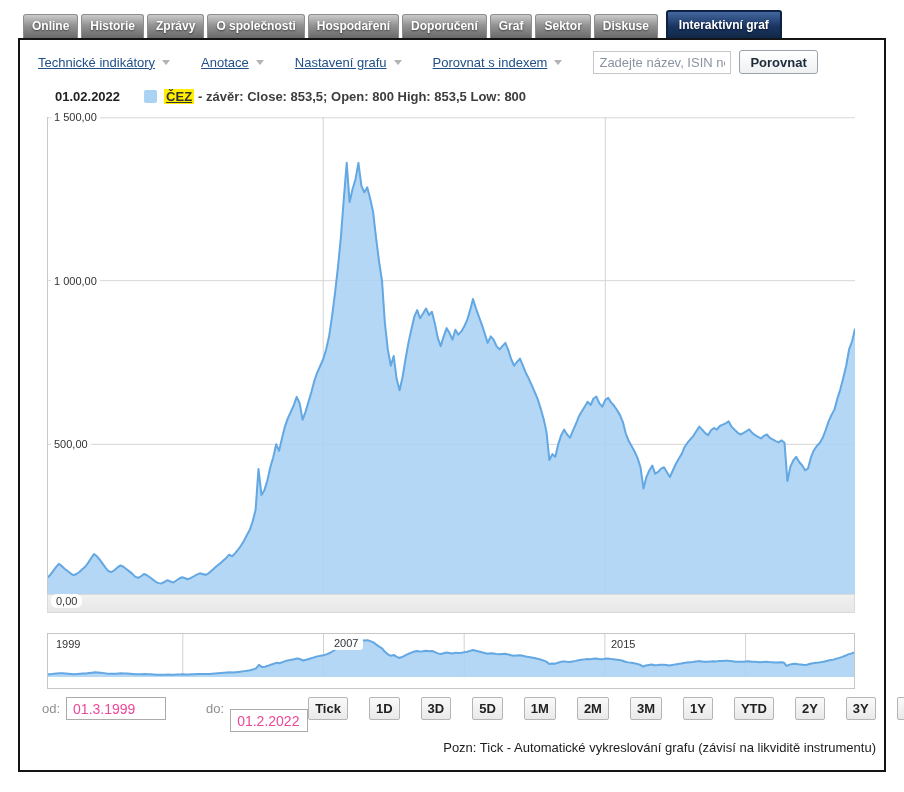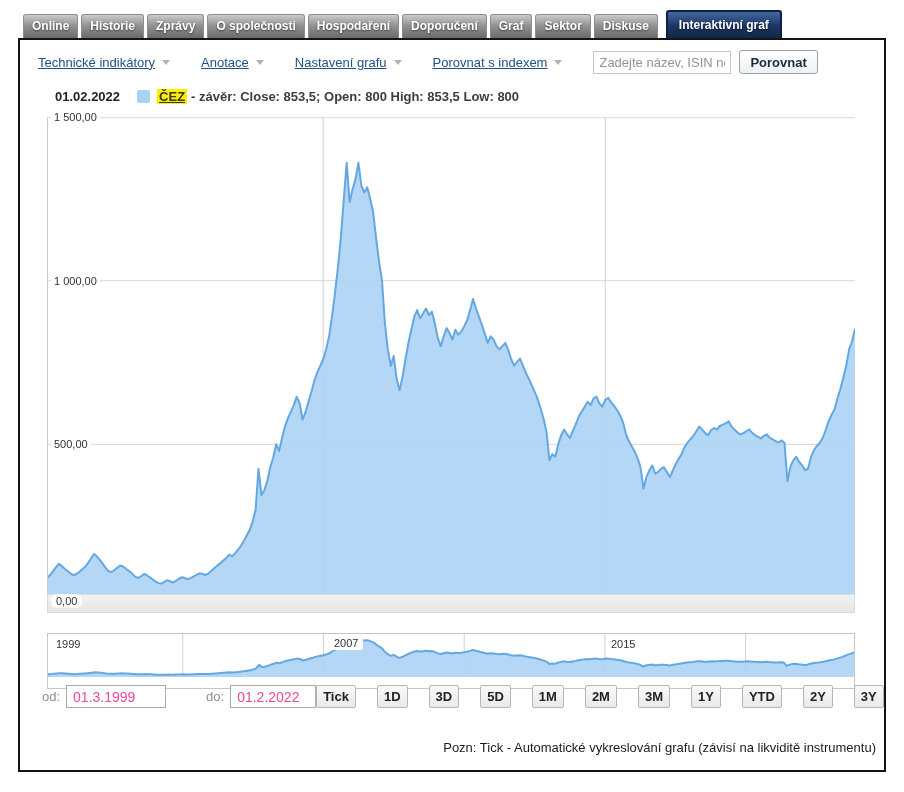--- a/index.html
+++ b/index.html
@@ -30,21 +30,21 @@
   .menu .mlabel { font-size:13px; color:#215089; text-decoration:underline; }
   .caret { width:0; height:0; margin-left:7px; border-left:4px solid transparent; border-right:4px solid transparent; border-top:5px solid #b3b3b3; display:inline-block; }
   .search-input { width:138px; height:23px; border:1px solid #c6c6c6; font-size:13px; padding:2px 5px; color:#333; font-family:"Liberation Sans",sans-serif; }
   .search-input::placeholder { color:#8b93a1; opacity:1; }
   .compare-btn { margin-left:8px; height:24px; padding:2px 10px; font-size:13px; font-weight:bold; color:#1d2b3a;
     background:linear-gradient(180deg,#ffffff,#eef0f2); border:1px solid #9ba2ab; border-radius:3px; cursor:pointer;
     font-family:"Liberation Sans",sans-serif; }
 
   
   .chart-header { position:absolute; top:49px; left:35px; display:flex; align-items:center; font-size:13px; font-weight:bold; }
-  .chart-date { color:#222; margin-right:17px; }
+  .chart-date { color:#222; margin-right:24px; }
   .legend { display:flex; align-items:center; }
   .swatch { width:13px; height:13px; border-radius:2px; background:#a9d2f3; margin-right:7px; }
   .sym { background:#ffee00; color:#333; text-decoration:underline; padding:0 2px; margin-right:4px; }
   .sum { color:#3d3d3d; }
 
   
   .main-chart { position:absolute; left:27px; top:77px; width:808px; height:491px; }
   .main-chart svg { display:block; }
   .ylab { position:absolute; left:4px; font-size:11px; line-height:14px; color:#333; background:#fff; padding:0 3px; z-index:3; }
   .ylab.l0 { top:-7px; } .ylab.l1 { top:157px; } .ylab.l2 { top:320px; }
@@ -57,21 +57,21 @@
   .yearlab { position:absolute; top:4px; font-size:11px; color:#333; z-index:2; }
   .yearlab.y0 { left:8px; }
   .yearlab.y1 { left:281px; top:2px; background:rgba(255,255,255,.95); border-radius:3px; padding:1px 5px; }
   .yearlab.y2 { left:563px; }
 
   
   .controls { position:absolute; left:20px; top:645px; right:26px; display:flex; align-items:center;justify-content:space-between; }
   .dim-label { font-size:13px; color:#8f8f8f; margin:0 6px 0 2px; }
   .date-input { height:23px; border:1px solid #ababab; font-size:14px; color:#ec4899; padding:4px 6px; font-family:"Liberation Sans",sans-serif; }
   .date-input.od { width:100px; margin-right:38px; }
-  .date-input.do { width:86px; }
+  .date-input.do { width:78px;margin-top:24px; }
   .rbtn-group { margin-left:auto; display:flex; gap:21px; }
   .rbtn { font-size:13px; font-weight:bold; color:#222; padding:3px 6px; cursor:pointer;
     background:linear-gradient(180deg,#fafafa,#e9e9e9); border:1px solid #b5b5b5; border-radius:2px;
     font-family:"Liberation Sans",sans-serif; white-space:nowrap; }
   .rbtn.active { background:#ffe717; }
 
   
   .footnotes { position:absolute; right:8px; top:698px; text-align:right; font-size:13px; color:#1c1c1c; line-height:19px; }
 </style>
 </head>

